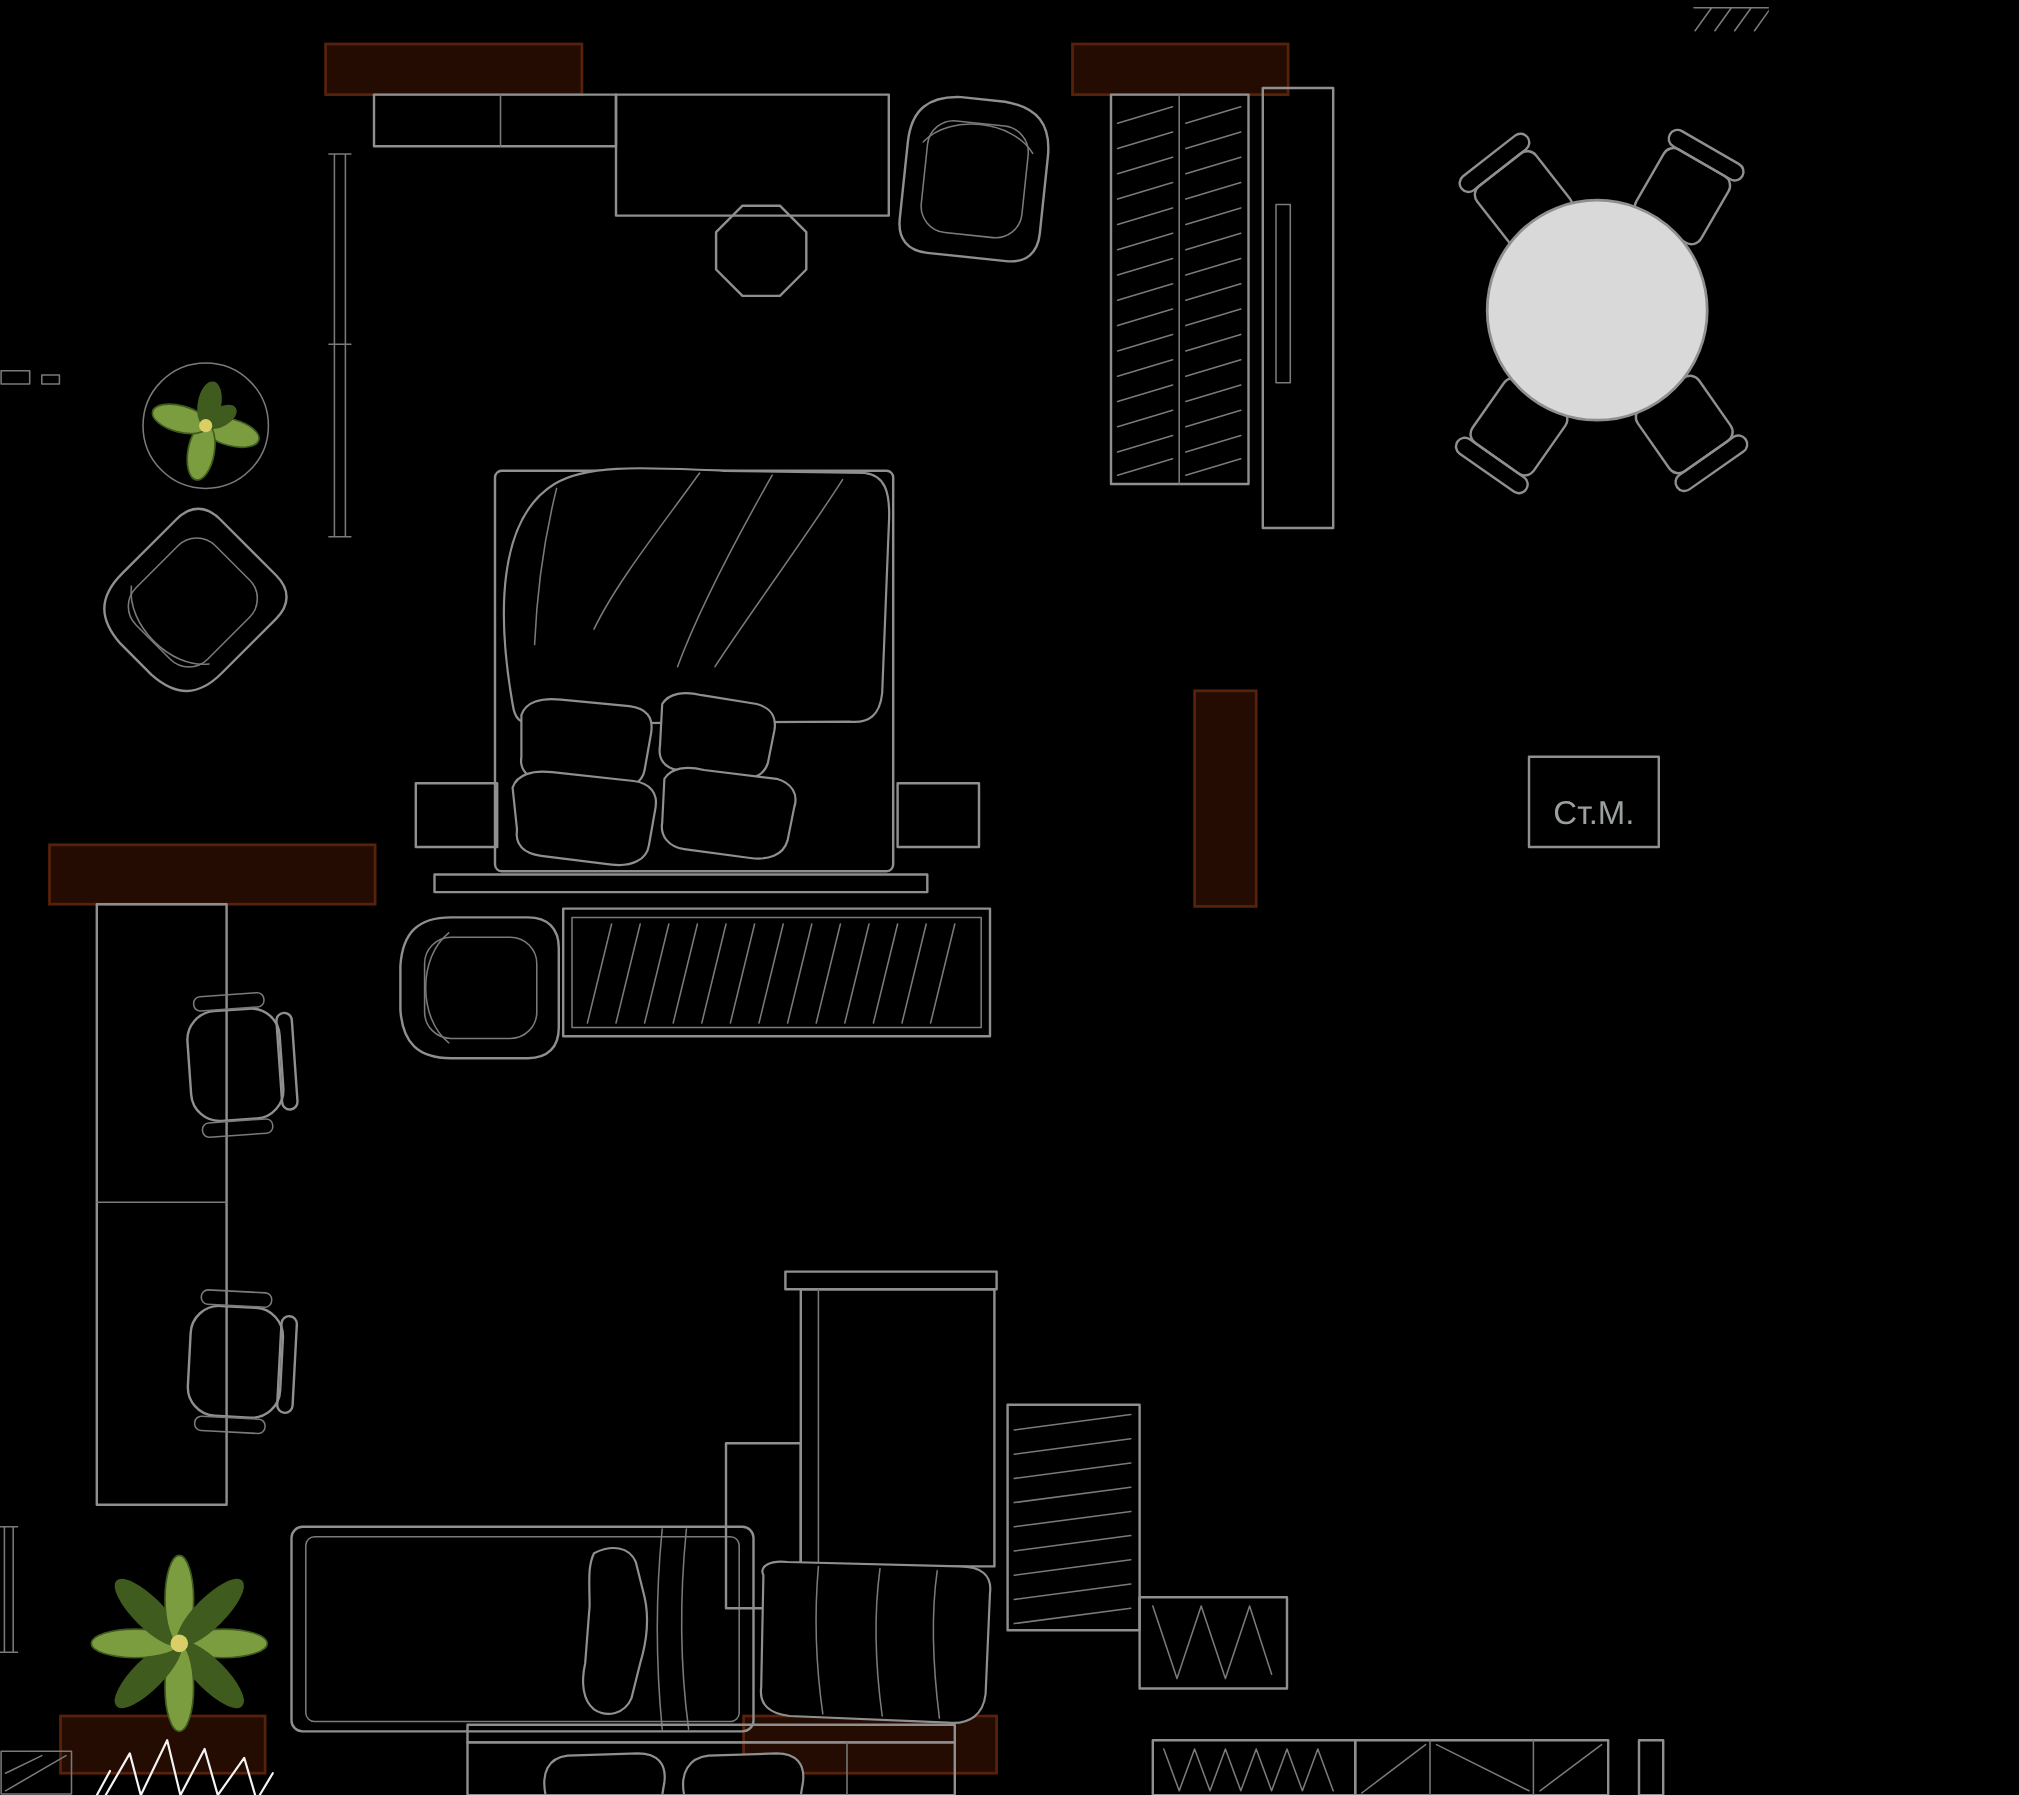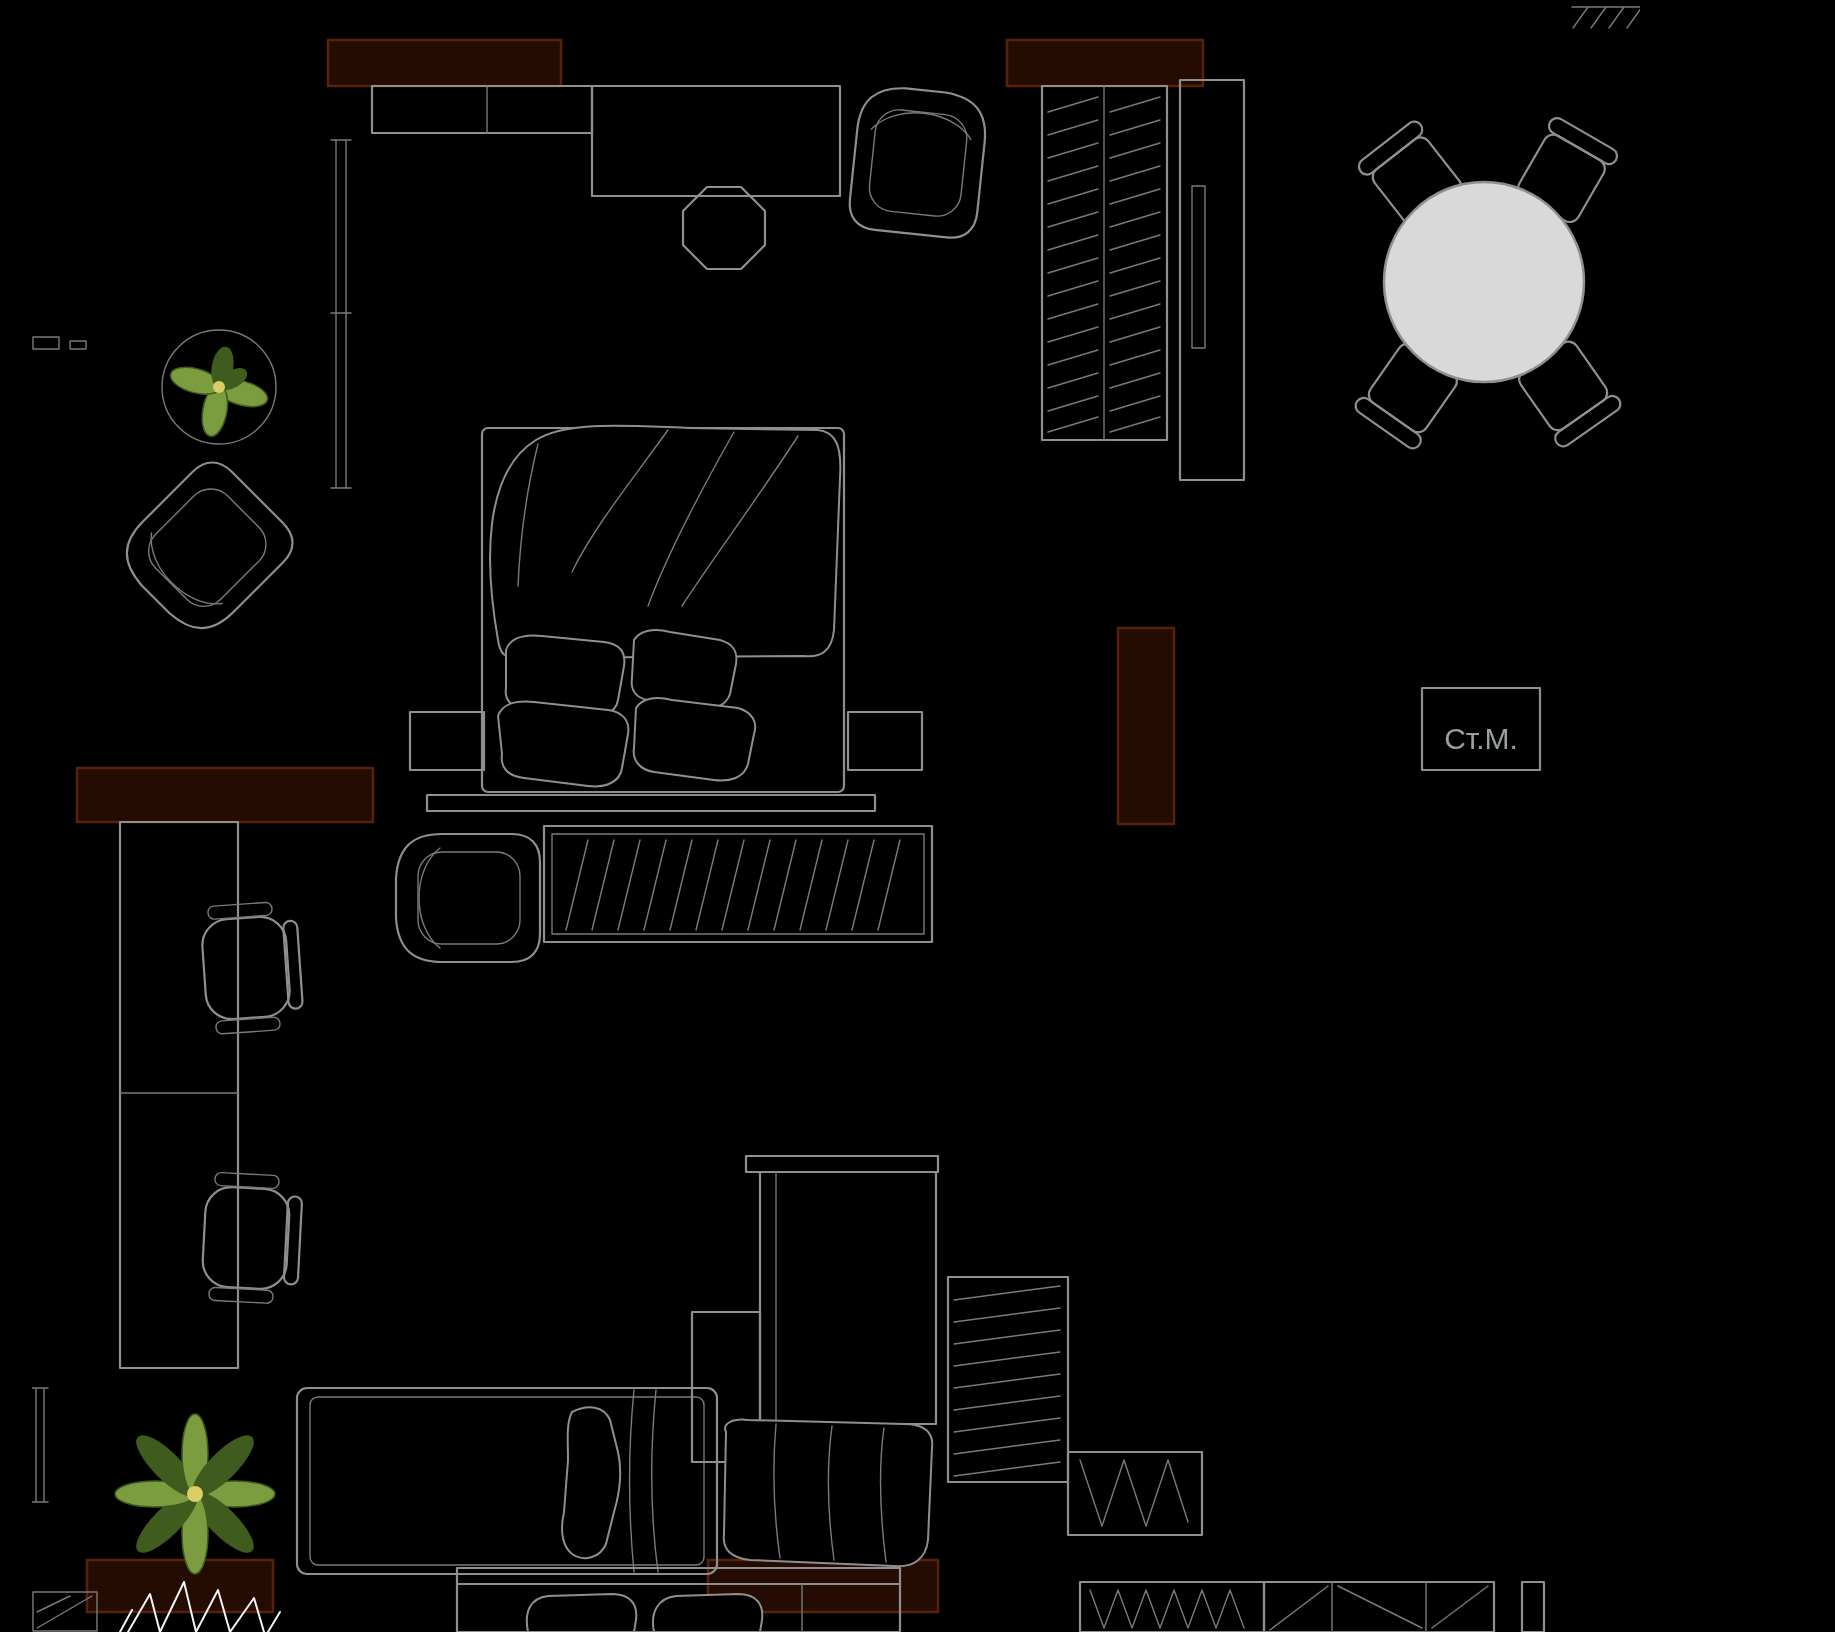--- a/index.html
+++ b/index.html
@@ -9,21 +9,21 @@
     --wall-fill:#240c03;
     --wall-stroke:#58220a;
     --table-fill:#d9d9d9;
     --leaf-green:#7c9c40;
     --leaf-dark:#3f5c1e;
     --leaf-core:#d9cf66;
     --spike-white:#f4f4f4;
     --label-color:#9a9f9f;
   }
   html,body{margin:0;padding:0;background:var(--background);}
-  .plan{position:relative;width:1608px;height:1632px;background:var(--background);overflow:hidden;margin-left:32px;}
+  .plan{position:relative;width:1608px;height:1632px;background:var(--background);overflow:hidden;}
   svg{display:block;width:1835px;height:1632px;}
   .ln{fill:none;stroke:var(--line);stroke-width:2.2;stroke-linejoin:round;stroke-linecap:round;}
   .ln-th{fill:none;stroke:var(--line-soft);stroke-width:1.4;stroke-linejoin:round;stroke-linecap:round;}
   .lnb{fill:#000;stroke:var(--line);stroke-width:2;stroke-linejoin:round;stroke-linecap:round;}
   .wall{fill:var(--wall-fill);stroke:var(--wall-stroke);stroke-width:2.5;}
   .table{fill:var(--table-fill);stroke:var(--line);stroke-width:2.5;}
   .leaf{fill:var(--leaf-green);stroke:var(--leaf-dark);stroke-width:1.5;}
   .leaf2{fill:var(--leaf-dark);stroke:var(--leaf-dark);stroke-width:1.5;}
   .core{fill:var(--leaf-core);stroke:none;}
   .spike{fill:none;stroke:var(--spike-white);stroke-width:2;stroke-linejoin:round;stroke-linecap:round;}

